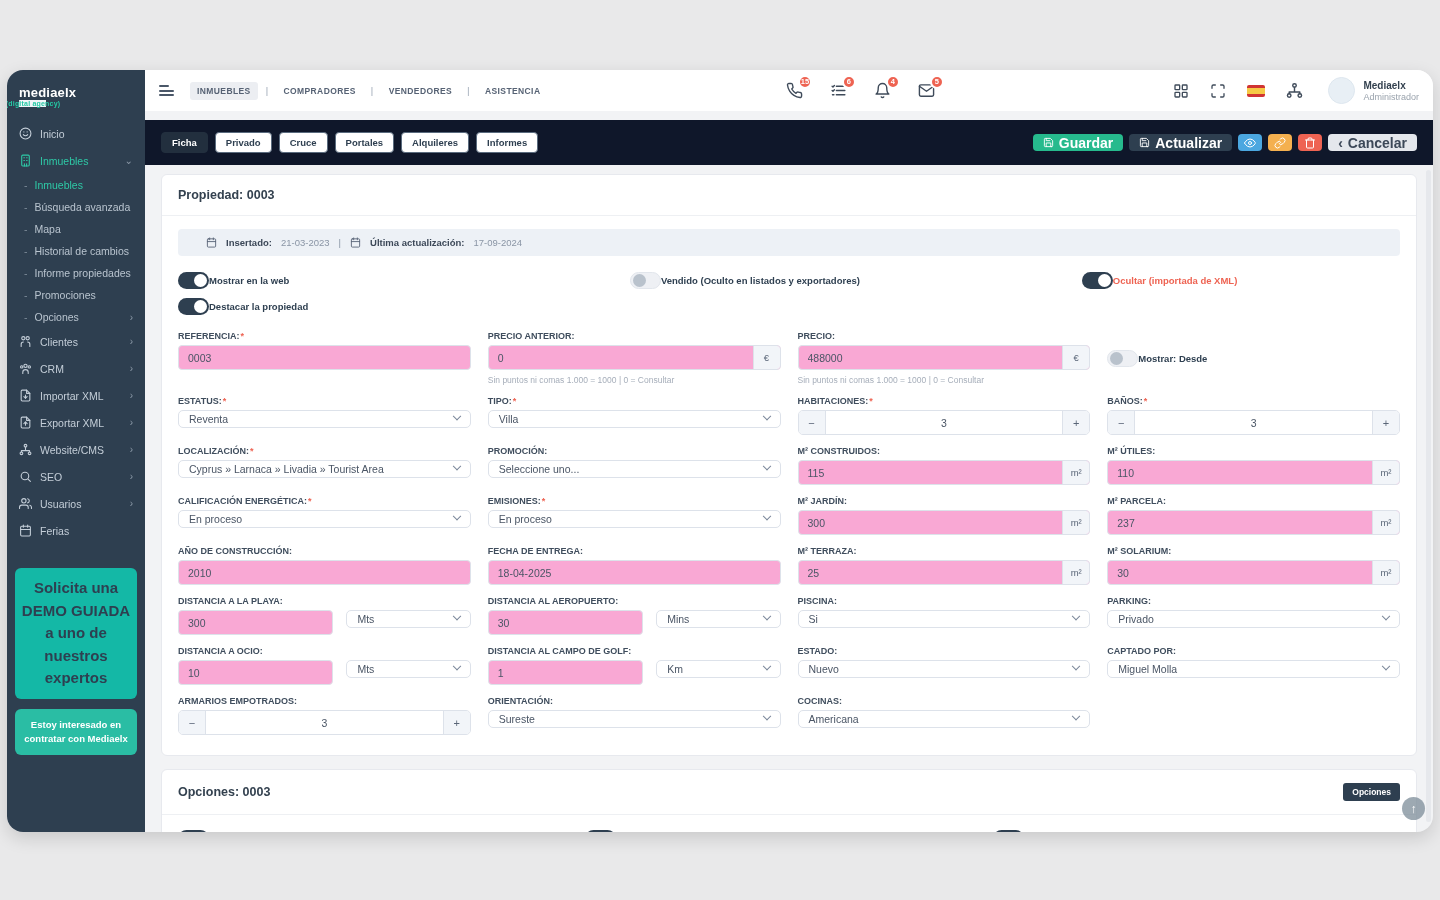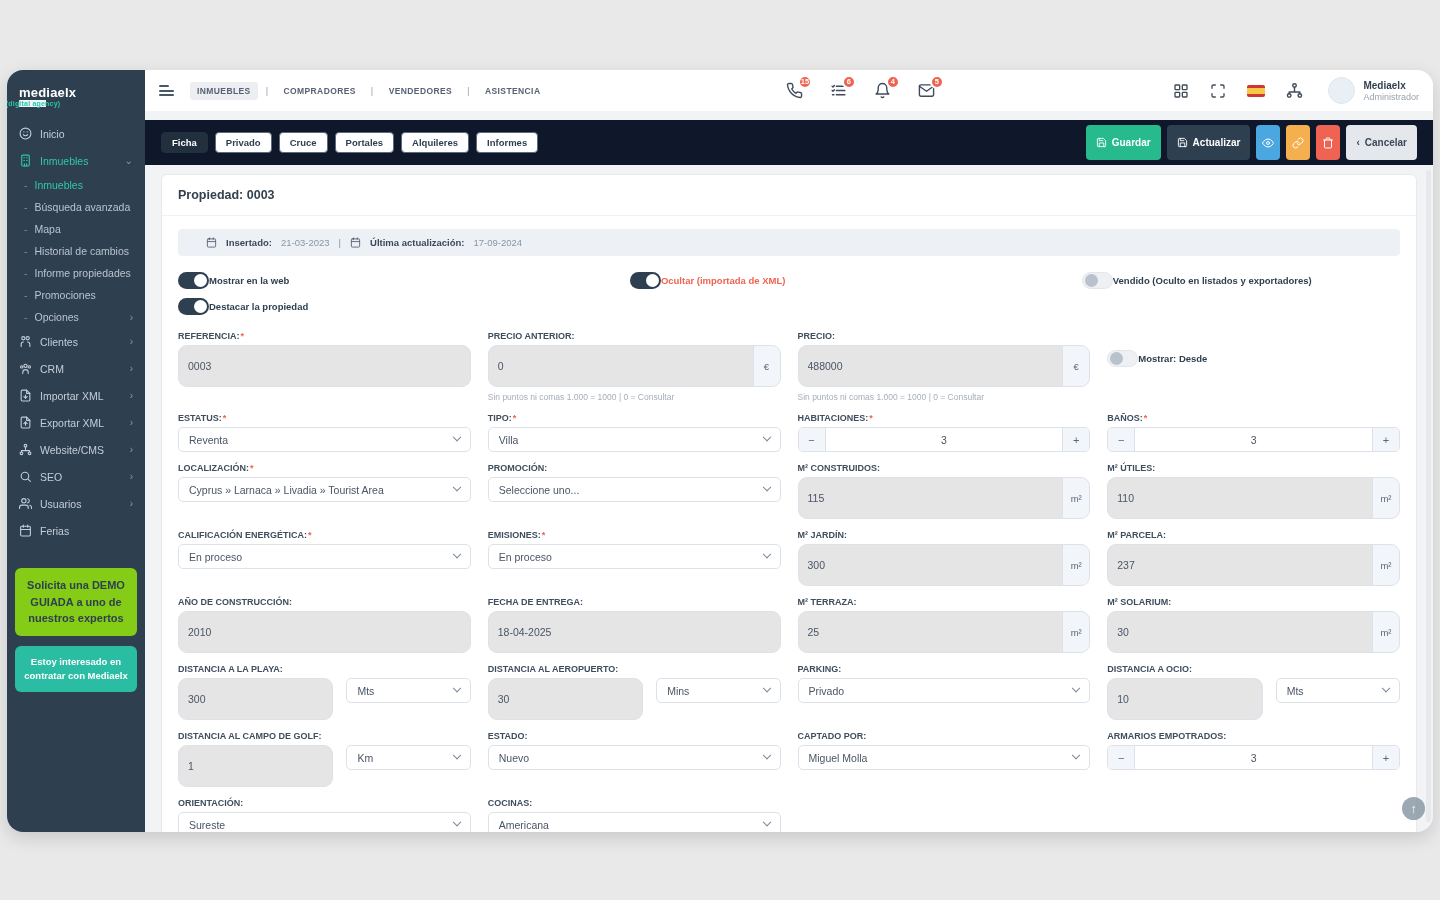--- a/index.html
+++ b/index.html
@@ -20,22 +20,22 @@
   .nav-item { display:flex; align-items:center; gap:8px; padding:7px 12px;
     cursor:pointer; white-space:nowrap; }
   .nav-item .chev { margin-left:auto; font-size:10px; color:#8b99a7; }
   .nav-item.teal { color:#2ec9a6; }
   .sub-item { display:flex; align-items:center; gap:7px; padding:5px 12px 5px 17px;
     color:#b9c4cf; cursor:pointer; white-space:nowrap; }
   .sub-item .dash { color:#7d8b99; }
   .sub-item.active { color:#2ec9a6; }
   .sub-item .chev { margin-left:auto; font-size:10px; color:#8b99a7; }
   .icn { width:13px; height:13px; flex-shrink:0; }
-  .demo-card { background:#84cc16; color:#2e3f50; border-radius:6px; margin:24px 8px 0;
-    padding:9px 5px; text-align:center; font-size:11px; font-weight:bold; line-height:1.5; }
+  .demo-card { background:#14b8a6; color:#2e3f50; border-radius:6px; margin:24px 8px 0;
+    padding:9px 5px; text-align:center; font-size:15px; font-weight:bold; line-height:1.5; }
   .cta-btn { background:#2abda4; color:#fff; border-radius:6px; margin:10px 8px 8px;
     padding:9px 5px; text-align:center; font-size:9.5px; font-weight:bold;
     line-height:1.5; cursor:pointer; }
 
   
   .main { flex:1; display:flex; flex-direction:column; position:relative; overflow:hidden; }
 
   .header { background:#fff; height:41px; display:flex; align-items:center;
     padding:0 14px; gap:8px; flex-shrink:0; }
   .burger { width:15px; cursor:pointer; margin-right:8px; }
@@ -64,21 +64,21 @@
   .user-name { font-size:10px; font-weight:bold; color:#33414f; line-height:1.3; }
   .user-role { font-size:9px; color:#9aa3ad; font-weight:normal; }
 
   .toolbar { background:#0f172a; margin-top:9px; height:45px; display:flex;
     align-items:center; padding:0 16px; flex-shrink:0;gap:40px; }
   .tabs { display:flex; gap:7px; }
   .tab { border:1px solid #5a6b7e; border-radius:4px; padding:4px 10px; font-size:9.5px;
     font-weight:bold; color:#2e3f50; background:#fff; cursor:pointer; white-space:nowrap; }
   .tab.active { background:#222f3e; border-color:#222f3e; color:#fff; }
   .tb-actions { margin-left:auto; display:flex; gap:6px; align-items:center; }
-  .btn { border:none; border-radius:4px; height:35px; padding:0 10px; font-size:10px;
+  .btn { border:none; border-radius:4px; height:17px; padding:0 10px; font-size:14px;
     font-weight:bold; display:flex; align-items:center; gap:5px; cursor:pointer;
     font-family:inherit; }
   .btn-guardar { background:#26ba8d; color:#fff; }
   .btn-actualizar { background:#2e3f50; color:#fff; }
   .btn-sq { width:24px; padding:0; justify-content:center; color:#fff; }
   .btn-blue { background:#4ba7e0; } .btn-orange { background:#f4b04f; } .btn-red { background:#ee6352; }
   .btn-cancelar { background:#e4e7ec; color:#3c4858; }
 
   .content { flex:1; overflow:hidden; padding:9px 16px 0; }
   .card { background:#fff; border:1px solid #e7e9ee; border-radius:6px; }
@@ -100,28 +100,28 @@
   .toggle::after { content:""; position:absolute; width:13px; height:13px; top:2px;
     right:2px; border-radius:50%; background:#fff; }
   .toggle.off { background:#eef0f4; border:1px solid #e2e6ec; }
   .toggle.off::after { left:2px; right:auto; background:#b9c2cc; top:1px; }
 
   .form-grid { display:grid; grid-template-columns:repeat(4,1fr); column-gap:17px;
     row-gap:11px; padding:4px 16px 20px; }
   .flabel { display:block; font-size:9px; font-weight:bold; color:#3f4d5d;
     margin-bottom:4px; white-space:nowrap; }
   .req { color:#ee6352; margin-left:1px; }
-  .igroup { display:flex; border:1px solid #dde2ea; border-radius:9px; overflow:hidden;
-    height:42px; background:#e5e5e5; align-items:stretch; }
+  .igroup { display:flex; border:1px solid #dde2ea; border-radius:4px; overflow:hidden;
+    height:25px; background:#f9a8d4; align-items:stretch; }
   .igroup input { border:none; outline:none; flex:1; min-width:0; padding:0 9px;
     font-size:10.5px; color:#4a5565; font-family:inherit; background:transparent; }
   .suffix { width:27px; background:#f2f5f9; border-left:1px solid #dde2ea;
     display:flex; align-items:center; justify-content:center; font-size:9.5px;
     color:#5a6678; }
-  .select { height:25px; border:1px solid #dde2ea; border-radius:5px; background:#fff;
+  .select { height:18px; border:1px solid #dde2ea; border-radius:5px; background:#fff;
     display:flex; align-items:center; justify-content:space-between; padding:0 10px;
     font-size:10.5px; color:#4a5565; cursor:pointer; }
   .caret { width:6px; height:6px; border-right:1.6px solid #7a8699;
     border-bottom:1.6px solid #7a8699; transform:rotate(45deg) translate(-2px,-2px); }
   .helper { font-size:8.5px; color:#a6aeba; margin-top:5px; white-space:nowrap; }
   .stepper { display:flex; border:1px solid #dde2ea; border-radius:5px; height:25px;
     overflow:hidden; background:#fff; }
   .step-btn { width:27px; background:#f2f5f9; display:flex; align-items:center;
     justify-content:center; font-size:11px; color:#5a6678; cursor:pointer; }
   .step-btn.minus { border-right:1px solid #dde2ea; }
@@ -460,28 +460,28 @@
               <span class="toggle"></span>
               <span class="switch-label">Mostrar en la web</span>
             </div>
             <div class="switch-row">
               <span class="toggle"></span>
               <span class="switch-label">Destacar la propiedad</span>
             </div>
           </div>
           <div>
             <div class="switch-row">
+              <span class="toggle off"></span>
+              <span class="switch-label">Vendido (Oculto en listados y exportadores)</span>
+            </div>
+          </div>
+          <div>
+            <div class="switch-row">
               <span class="toggle"></span>
               <span class="switch-label danger">Ocultar (importada de XML)</span>
-            </div>
-          </div>
-          <div>
-            <div class="switch-row">
-              <span class="toggle off"></span>
-              <span class="switch-label">Vendido (Oculto en listados y exportadores)</span>
             </div>
           </div>
         </div>
 
         <div class="form-grid">
 
           <div>
             <span class="flabel"><span>REFERENCIA:</span><span class="req">*</span></span>
             <div class="igroup">
                 <input readonly="" value="0003" style="">
@@ -644,20 +644,27 @@
               <div class="igroup">
                   <input readonly="" value="30" style="">
                 </div>
               <div class="select">
                   <span>Mins</span>
                   <span class="caret"></span>
                 </div>
             </div>
           </div>
           <div>
+            <span class="flabel">PISCINA:</span>
+            <div class="select">
+                <span>Si</span>
+                <span class="caret"></span>
+              </div>
+          </div>
+          <div>
             <span class="flabel">PARKING:</span>
             <div class="select">
                 <span>Privado</span>
                 <span class="caret"></span>
               </div>
           </div>
 
           <div>
             <span class="flabel">DISTANCIA A OCIO:</span>
             <div class="duo">

